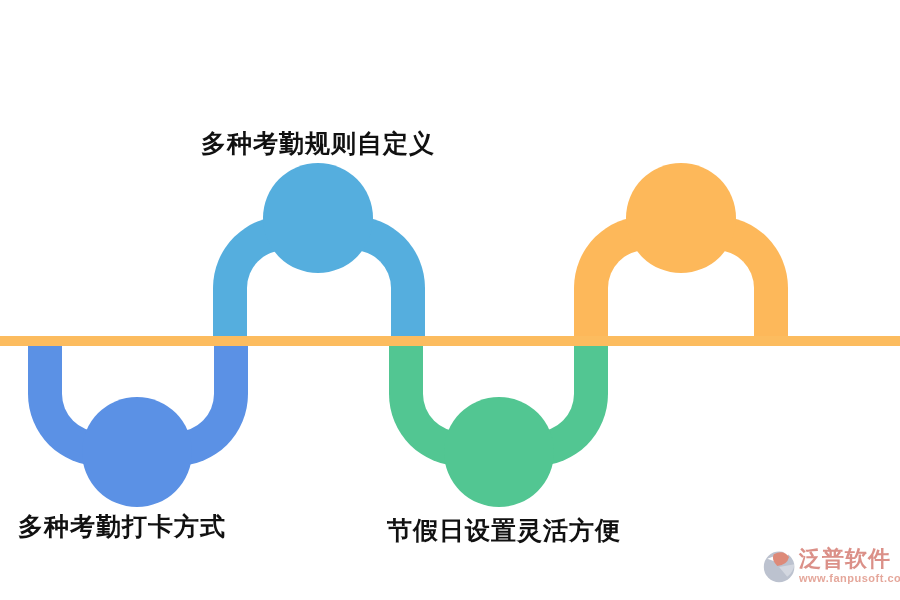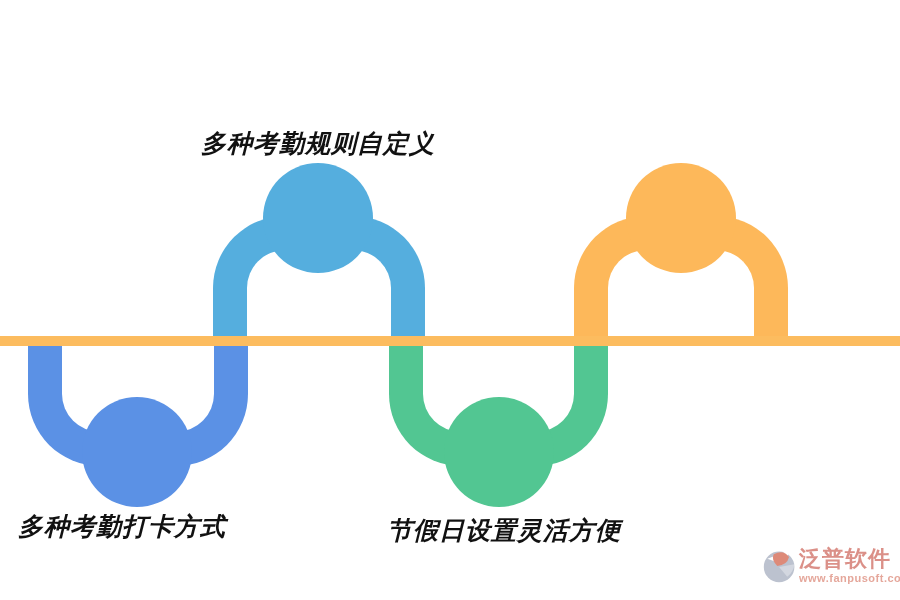--- a/index.html
+++ b/index.html
@@ -33,21 +33,21 @@
   #node-3 { left:82px;  top:397px; }
   #node-4 { left:444px; top:397px; }
 
   
   .axis { position:absolute; left:0; top:336px; width:900px; height:10px; z-index:5; }
 
   
   .label {
     position:absolute; z-index:6;
     font-size:25px; font-weight:bold; color:#111111;
-    text-align:center; letter-spacing:1px; white-space:nowrap;font-style:italic;
+    text-align:center; letter-spacing:1px; white-space:nowrap;
   }
   #label-1 { left:158px; top:127px; width:320px; }
   #label-2 { left:545px; top:127px; width:340px; }
   #label-3 { left:2px;   top:510px; width:240px; }
   #label-4 { left:344px; top:514px; width:320px; }
 
   
   .watermark { position:absolute; left:762px; top:548px; z-index:6; display:flex; align-items:flex-start; }
   .wm-icon { width:36px; height:36px; margin-right:1px; }
   .wm-text { display:flex; flex-direction:column; line-height:1; }

